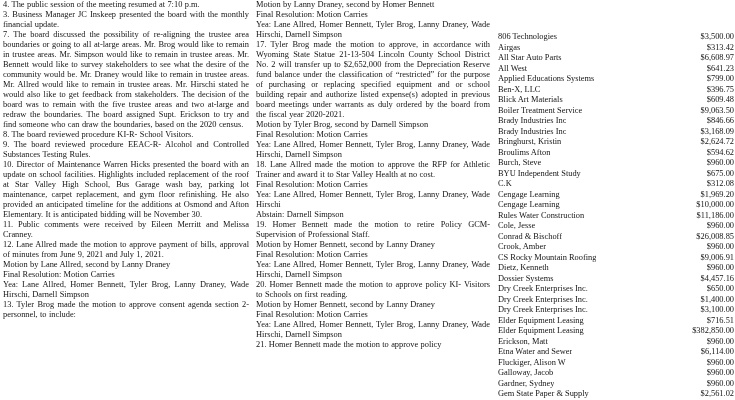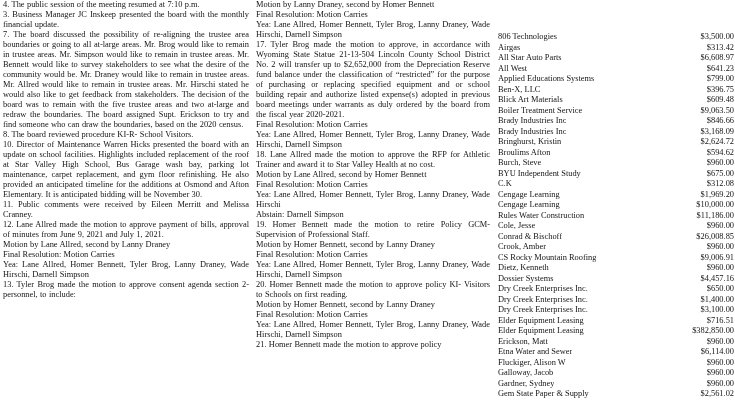--- a/index.html
+++ b/index.html
@@ -46,20 +46,21 @@
 
       <p class="para">4. The public session of the meeting resumed at 7:10 p.m.</p>
 
       <p class="para">3. Business Manager JC Inskeep presented the board with the monthly financial update.</p>
 
 
       <p class="para">7. The board discussed the possibility of re-aligning the trustee area boundaries or going to all at-large areas. Mr. Brog would like to remain in trustee areas. Mr. Simpson would like to remain in trustee areas. Mr. Bennett would like to survey stakeholders to see what the desire of the community would be. Mr. Draney would like to remain in trustee areas. Mr. Allred would like to remain in trustee areas. Mr. Hirschi stated he would also like to get feedback from stakeholders. The decision of the board was to remain with the five trustee areas and two at-large and redraw the boundaries. The board assigned Supt. Erickson to try and find someone who can draw the boundaries, based on the 2020 census.</p>
 
       <p class="para">8. The board reviewed procedure KI-R- School Visitors.</p>
 
+      <p class="para">9. The board reviewed procedure EEAC-R- Alcohol and Controlled Substances Testing Rules.</p>
 
       <p class="para">10. Director of Maintenance Warren Hicks presented the board with an update on school facilities. Highlights included replacement of the roof at Star Valley High School, Bus Garage wash bay, parking lot maintenance, carpet replacement, and gym floor refinishing. He also provided an anticipated timeline for the additions at Osmond and Afton Elementary. It is anticipated bidding will be November 30.</p>
 
       <p class="para">11. Public comments were received by Eileen Merritt and Melissa Cranney.</p>
 
       <p class="para">12. Lane Allred made the motion to approve payment of bills, approval of minutes from June 9, 2021 and July 1, 2021.</p>
 
       <p class="para">Motion by Lane Allred, second by Lanny Draney</p>
 
       <p class="para">Final Resolution: Motion Carries</p>
@@ -72,28 +73,28 @@
   <div class="col col-mid">
 
       <p class="para">Motion by Lanny Draney, second by Homer Bennett</p>
 
       <p class="para">Final Resolution: Motion Carries</p>
 
       <p class="para">Yea: Lane Allred, Homer Bennett, Tyler Brog, Lanny Draney, Wade Hirschi, Darnell Simpson</p>
 
       <p class="para">17. Tyler Brog made the motion to approve, in accordance with Wyoming State Statue 21-13-504 Lincoln County School District No. 2 will transfer up to $2,652,000 from the Depreciation Reserve fund balance under the classification of “restricted” for the purpose of purchasing or replacing specified equipment and or school building repair and authorize listed expense(s) adopted in previous board meetings under warrants as duly ordered by the board from the fiscal year 2020-2021.</p>
 
+      <p class="para">Motion by Tyler Brog, second by Darnell Simpson</p>
 
       <p class="para">Final Resolution: Motion Carries</p>
 
       <p class="para">Yea: Lane Allred, Homer Bennett, Tyler Brog, Lanny Draney, Wade Hirschi, Darnell Simpson</p>
 
       <p class="para">18. Lane Allred made the motion to approve the RFP for Athletic Trainer and award it to Star Valley Health at no cost.</p>
 
-      <p class="para">Motion by Lane Allred, second by Homer Bennett</p>
 
       <p class="para">Final Resolution: Motion Carries</p>
 
       <p class="para">Yea: Lane Allred, Homer Bennett, Tyler Brog, Lanny Draney, Wade Hirschi</p>
 
       <p class="para">Abstain: Darnell Simpson</p>
 
       <p class="para">19. Homer Bennett made the motion to retire Policy GCM- Supervision of Professional Staff.</p>
 
       <p class="para">Motion by Homer Bennett, second by Lanny Draney</p>

